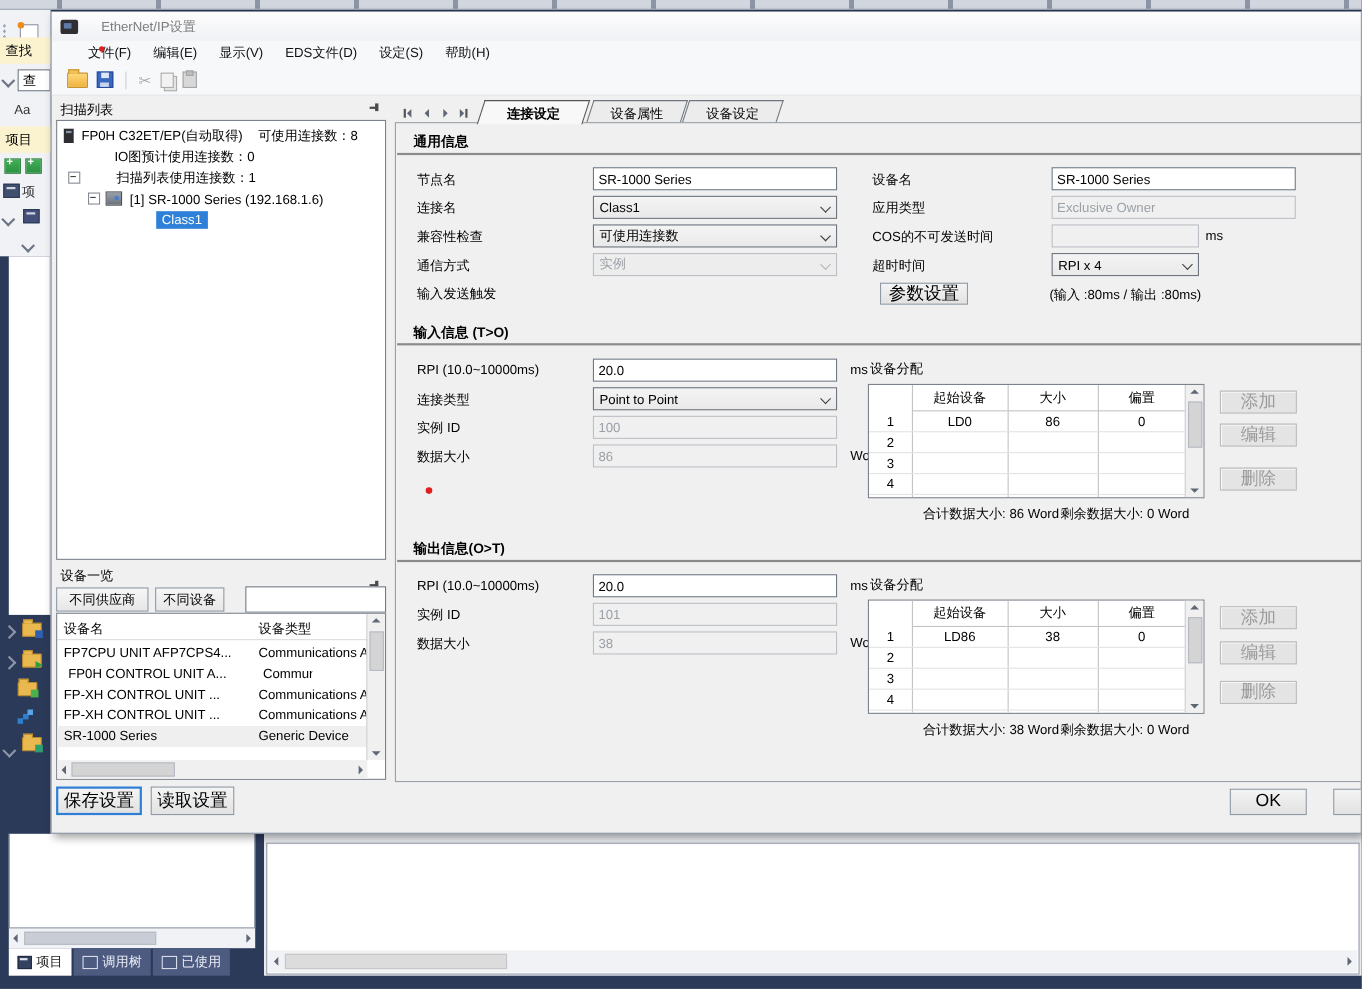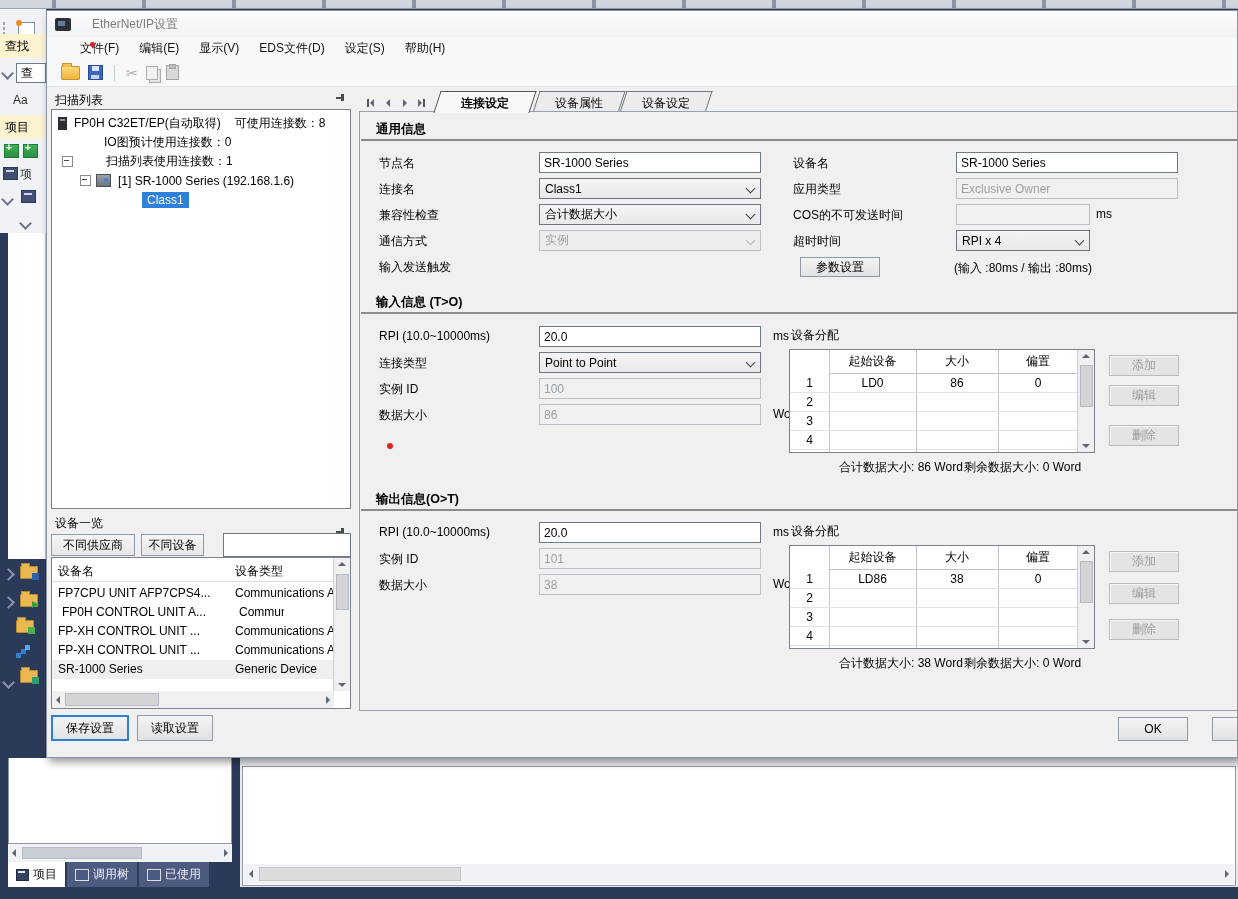--- a/index.html
+++ b/index.html
@@ -85,21 +85,21 @@
   .sensor-ico::before{content:"";position:absolute;right:2px;top:3px;width:4px;height:4px;background:#3f7fd6;border-radius:50%}
   .sel-blue{background:#2f80d8;color:#fff;padding:1px 5px}
 
   .hd-btn{background:linear-gradient(#f6f6f6,#e7e7e7);border:1px solid #8f9aa6;display:flex;align-items:center;justify-content:center}
   .inp{background:#fff;border:1px solid #707a87;font-size:12px;padding:0 4px;font-family:inherit;display:flex;align-items:center}
   .inp.dis{background:#f0f0f0;border-color:#bcc0c6;color:#9aa0a6}
   .combo{background:linear-gradient(#f4f4f4,#e9e9e9);border:1px solid #6e757e;padding:0 18px 0 5px;display:flex;align-items:center}
   .combo .cchev{position:absolute;right:6px;top:6px;width:6px;height:6px;border-right:1.6px solid #3f3f3f;border-bottom:1.6px solid #3f3f3f;transform:rotate(45deg)}
   .combo.dis{border-color:#bcc0c6;color:#9aa0a6;background:#ededed}
   .combo.dis .cchev{border-color:#b2b6bb}
-  .btn{background:linear-gradient(#f4f4f4,#e2e2e2);border:1px solid #8f9aa6;display:flex;align-items:center;justify-content:center;font-size:12px;color:#000}
+  .btn{background:linear-gradient(#f4f4f4,#e2e2e2);border:1px solid #8f9aa6;display:flex;align-items:center;justify-content:center;font-size:16px;color:#000}
   .btn.dis{color:#9b9b9b;background:#e4e4e4;border-color:#bcbcbc;box-shadow:inset 1px 1px 0 #f6f6f6}
   .btn.focused{border:2px solid #2d7fd6}
 
   .sect-h{font-weight:bold;font-size:12.5px;white-space:nowrap}
   .sect-line{height:2px;background:#8b8b8b}
   .red-dot{background:#e02020;border-radius:50%}
 
   .navbtn{width:15px;height:15px;display:flex;align-items:center;justify-content:center;gap:1px}
   .navbar-bar{width:2px;height:8px;background:#555}
   .tab{position:absolute;top:0;height:21px;transform:skewX(-18deg);border:1px solid #6f7680;border-bottom:none;background:#ececec}
@@ -379,21 +379,21 @@
     <span>Class1</span>
       <span class="cchev"></span>
   </div>
   <div class="abs nowrap" style="left:746px;top:170px">应用类型</div>
   <div class="abs inp dis" style="left:909px;top:167px;width:222px;height:21px">
     <span>Exclusive Owner</span>
   </div>
 
   <div class="abs nowrap" style="left:332px;top:196px">兼容性检查</div>
   <div class="abs combo" style="left:492px;top:193px;width:222px;height:21px">
-    <span>合计数据大小</span>
+    <span>可使用连接数</span>
       <span class="cchev"></span>
   </div>
   <div class="abs nowrap" style="left:746px;top:196px">COS的不可发送时间</div>
   <div class="abs inp dis" style="left:909px;top:193px;width:134px;height:21px">
     <span></span>
   </div>
   <div class="abs" style="left:1049px;top:196px">ms</div>
 
   <div class="abs nowrap" style="left:332px;top:222px">通信方式</div>
   <div class="abs combo dis" style="left:492px;top:219px;width:222px;height:21px">

